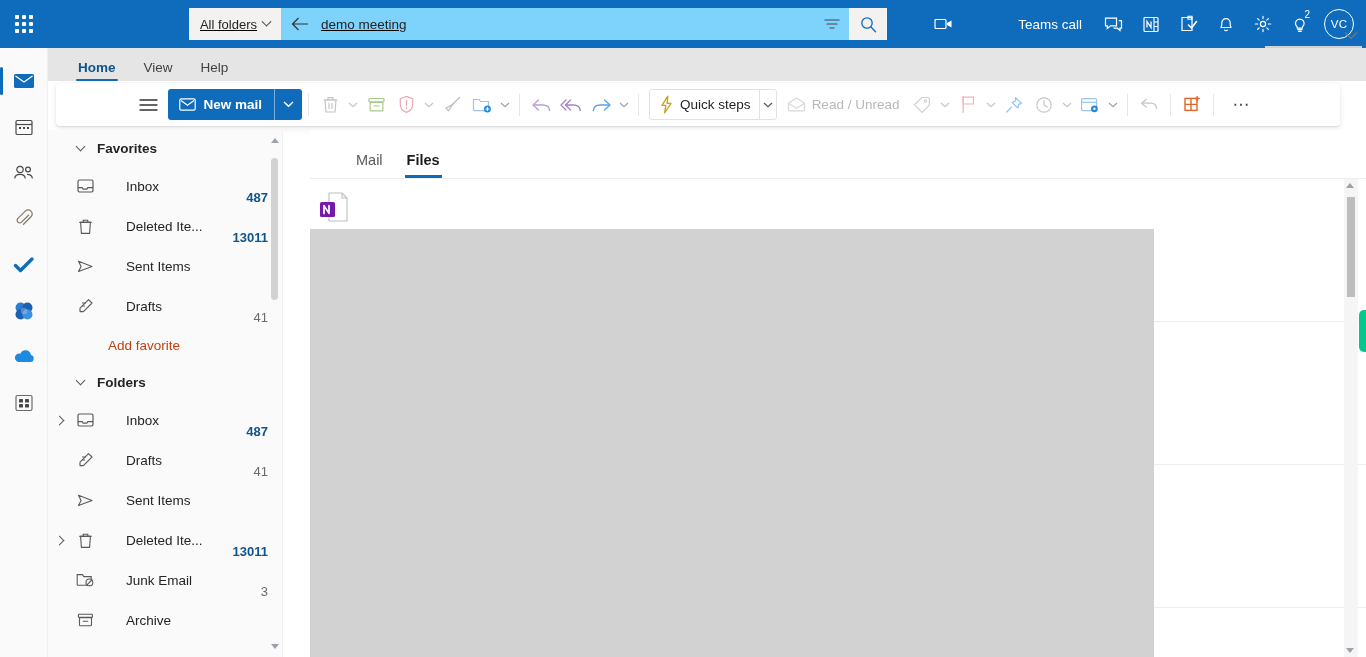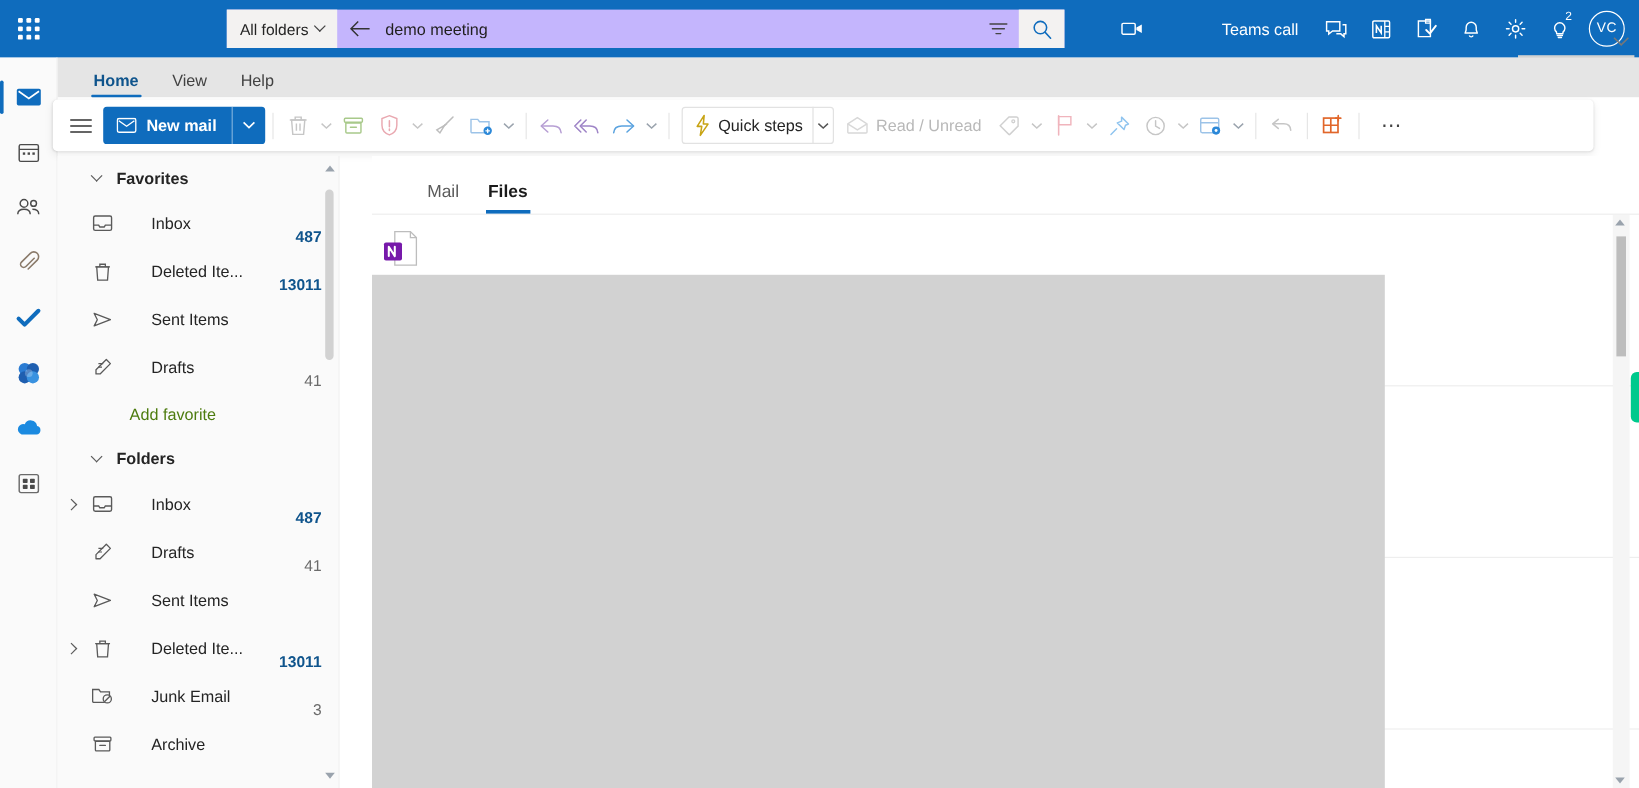--- a/index.html
+++ b/index.html
@@ -18,21 +18,21 @@
   }
   .waffle {
     width: 48px; height: 48px; display: flex; align-items: center; justify-content: center;
     cursor: pointer;
   }
   .waffle-grid { display: grid; grid-template-columns: repeat(3, 4px); grid-gap: 3px; }
   .waffle-grid i { width: 4px; height: 4px; background: #fff; display: block; border-radius: 1px; }
 
   .searchwrap {
     position: absolute; left: 189px; top: 8px; width: 698px; height: 32px;
-    display: flex; align-items: stretch; background: #c4b5fd;
+    display: flex; align-items: stretch; background: #7dd3fc; text-decoration: underline;
   }
   .allfolders {
     width: 92px; background: #f3f2f1; display: flex; align-items: center;
     justify-content: center; gap: 6px; font-size: 13px; color: #242424; cursor: pointer;
   }
   .chev-s { width: 7px; height: 7px; border-right: 1.3px solid #444; border-bottom: 1.3px solid #444;
             transform: rotate(45deg) translate(-2px,-2px); }
   .backarrow { width: 38px; display: flex; align-items: center; justify-content: center; cursor: pointer; }
   .search-input {
     flex: 1; border: none; outline: none; font-size: 13.5px; color: #201f1e;
@@ -87,23 +87,23 @@
     position: relative;
   }
   .tab.active { color: #0f548c; font-weight: bold; }
   .tab.active::after {
     content: ""; position: absolute; left: 12px; right: 12px; bottom: 0; height: 2px;
     background: #0f6cbd; border-radius: 1px;
   }
 
   
   .ribbon {
-    position: absolute; left: 44px; top: 83px; width: 1284px; height: 43px;
+    position: absolute; left: 56px; top: 83px; width: 1284px; height: 43px;
     background: #fff; border-radius: 4px; box-shadow: 0 0.6px 1.8px rgba(0,0,0,.11), 0 3px 7px rgba(0,0,0,.07);
-    display: flex; align-items: center; padding: 0 8px;
+    display: flex; align-items: center; padding: 0 8px; justify-content: center;
   }
   .rb { display: flex; align-items: center; justify-content: center; cursor: pointer; height: 31px; }
   .rb-ico { width: 30px; }
   .rb-cv { width: 16px; }
   .rb-sep { width: 1px; height: 22px; background: #e6e6e6; margin: 0 6px; }
   .newmail {
     background: #0f6cbd; color: #fff; height: 31px; display: flex; align-items: center;
     border-radius: 3px; overflow: hidden; margin-left: 4px; cursor: pointer;
   }
   .newmail .nm-main { display: flex; align-items: center; gap: 8px; padding: 0 12px 0 11px; font-size: 13.5px; font-weight: bold; height: 31px; }
@@ -140,21 +140,21 @@
     font-size: 13.5px; color: #242424; position: relative;
   }
   .sb-exp { width: 22px; display: flex; align-items: center; justify-content: center; flex: none; }
   .sb-exp .arr { width: 7px; height: 7px; border-right: 1.4px solid #5a5a5a; border-bottom: 1.4px solid #5a5a5a; transform: rotate(-45deg); }
   .sb-ico { width: 30px; display: flex; align-items: center; justify-content: center; flex: none; }
   .sb-label { flex: 1; white-space: nowrap; overflow: hidden; margin-left: 26px; }
   .sb-count { font-size: 13px; color: #6b6b6b; margin-left: 8px; margin-top: 22px; }
   .sb-count.blue { color: #0f548c; font-weight: bold; }
   .sb-link {
     height: 38px; display: flex; align-items: center; padding-left: 60px;
-    font-size: 13.5px; color: #4d7c0f; cursor: pointer;
+    font-size: 13.5px; color: #c2410c; cursor: pointer;
   }
   .sb-scroll { position: absolute; right: 0; top: 0; width: 14px; height: 527px; }
   .sb-thumb { position: absolute; left: 3px; top: 28px; width: 7px; height: 142px; background: #d2d2d2; border-radius: 4px; }
   .arr-up, .arr-dn { position: absolute; left: 3px; width: 0; height: 0; border-left: 4.5px solid transparent; border-right: 4.5px solid transparent; }
   .arr-up { top: 8px; border-bottom: 5px solid #9aa3ad; }
   .arr-dn { bottom: 8px; border-top: 5px solid #9aa3ad; }
 
   
   .main {
     position: absolute; left: 310px; top: 130px; width: 1056px; height: 527px; background: #fff;

